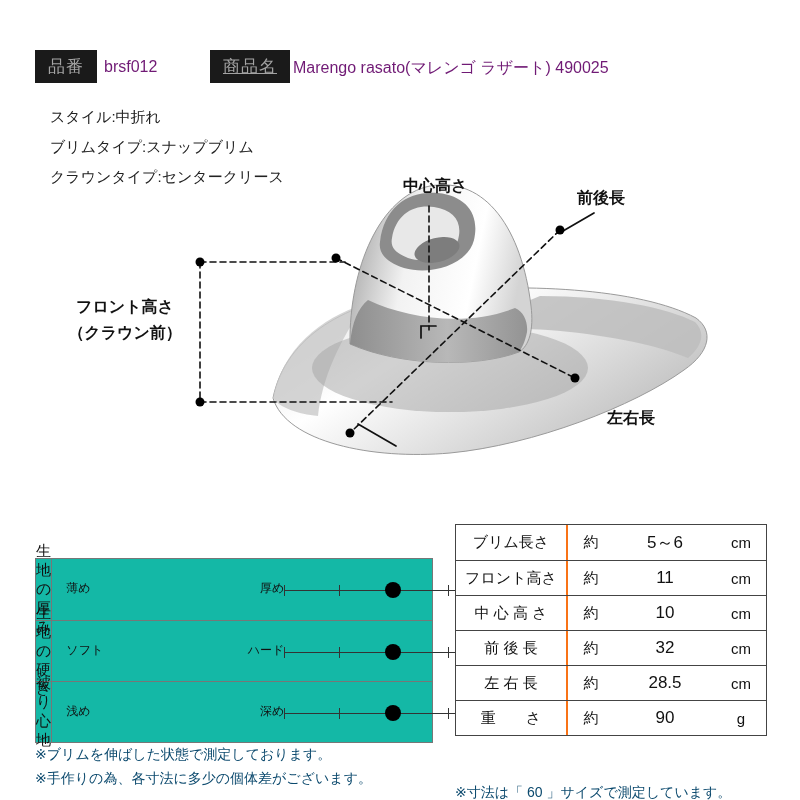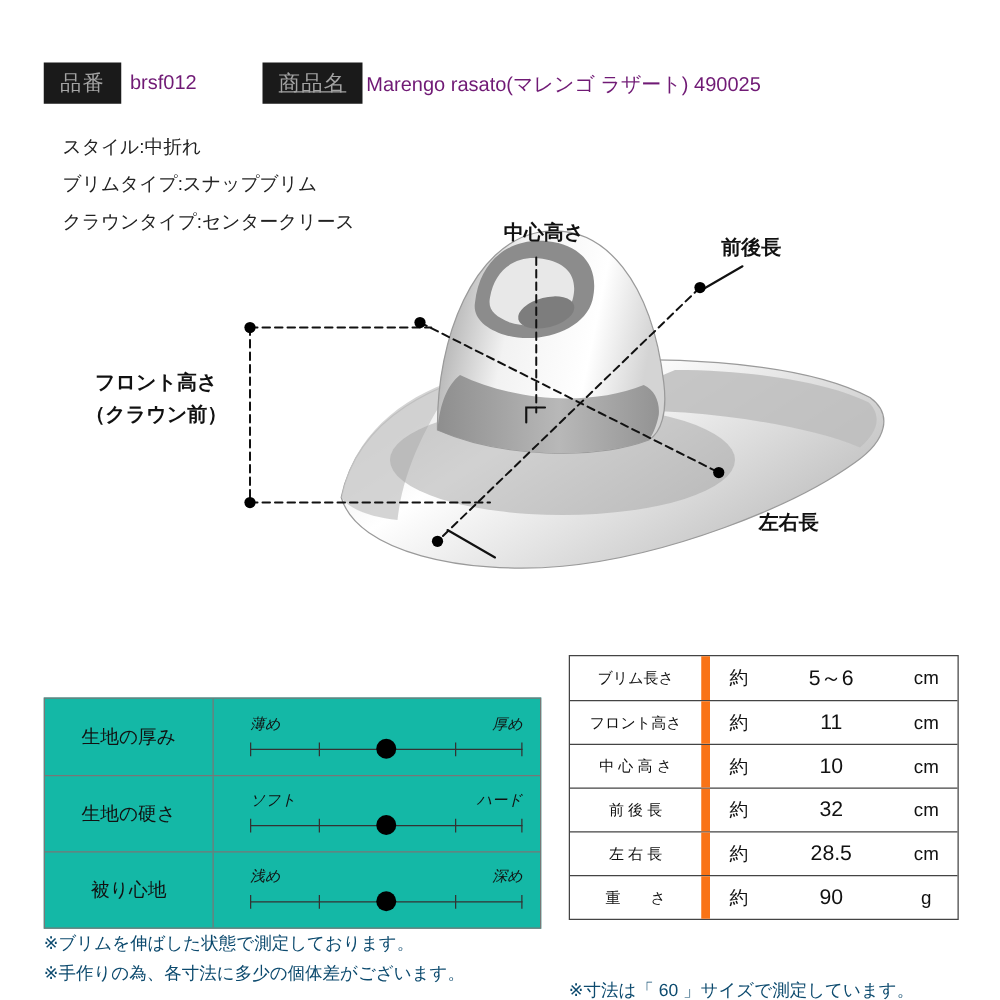--- a/index.html
+++ b/index.html
@@ -30,36 +30,36 @@
     left:35px; top:558px; width:398px;
     border:1px solid #777; background:#14b8a6;
   }
   .srow { display:flex; height:61px; border-top:1px solid #777; }
   .srow:first-child { border-top:none; }
   .slabel {
     width:135px; border-right:1px solid #777;
     display:flex; align-items:center; justify-content:center;
     font-size:15px; color:#111;
   }
-  .scell { flex:1; display:flex; flex-direction:column; justify-content:center; align-items:flex-end; padding:6px 14px 8px;font-style:italic; }
+  .scell { flex:1; display:flex; justify-content:center; align-items:center; padding:6px 14px 8px; }
   .ends { display:flex; justify-content:space-between; width:218px; font-size:12px; color:#111; }
   .strack { position:relative; width:218px; height:16px; margin-top:3px; }
   .strack .line { position:absolute; left:0; right:0; top:8px; border-top:1px solid #333; }
   .tick { position:absolute; top:3px; width:1px; height:11px; background:#333; }
   .tick.t0 { left:0; } .tick.t1 { left:25%; } .tick.t2 { left:50%; } .tick.t3 { left:75%; } .tick.t4 { left:calc(100% - 1px); }
   .sdot {
     position:absolute; left:50%; top:8px; width:16px; height:16px;
     background:#000; border-radius:50%; transform:translate(-50%,-50%);
   }
 
   
   .spec-table { left:455px; top:524px; width:312px; border:1px solid #444; background:#fff; }
   .mrow { display:flex; height:35px; align-items:center; border-top:1px solid #444; }
   .mrow:first-child { border-top:none; }
-  .mname { width:112px; align-self:stretch; display:flex; align-items:center; justify-content:center; border-right:7px solid #f97316; font-size:12px; white-space:pre; }
+  .mname { width:112px; align-self:stretch; display:flex; align-items:center; justify-content:center; border-right:2px solid #f97316; font-size:15px; white-space:pre; }
   .mapprox { width:46px; text-align:center; font-size:15px; }
   .mvalue { flex:1; text-align:center; font-size:17px; }
   .munit { width:50px; text-align:center; font-size:15px; }
 
   
   .fnote { font-size:14px; color:#0c4a6e; white-space:nowrap; }
 </style>
 </head>
 <body>
 

